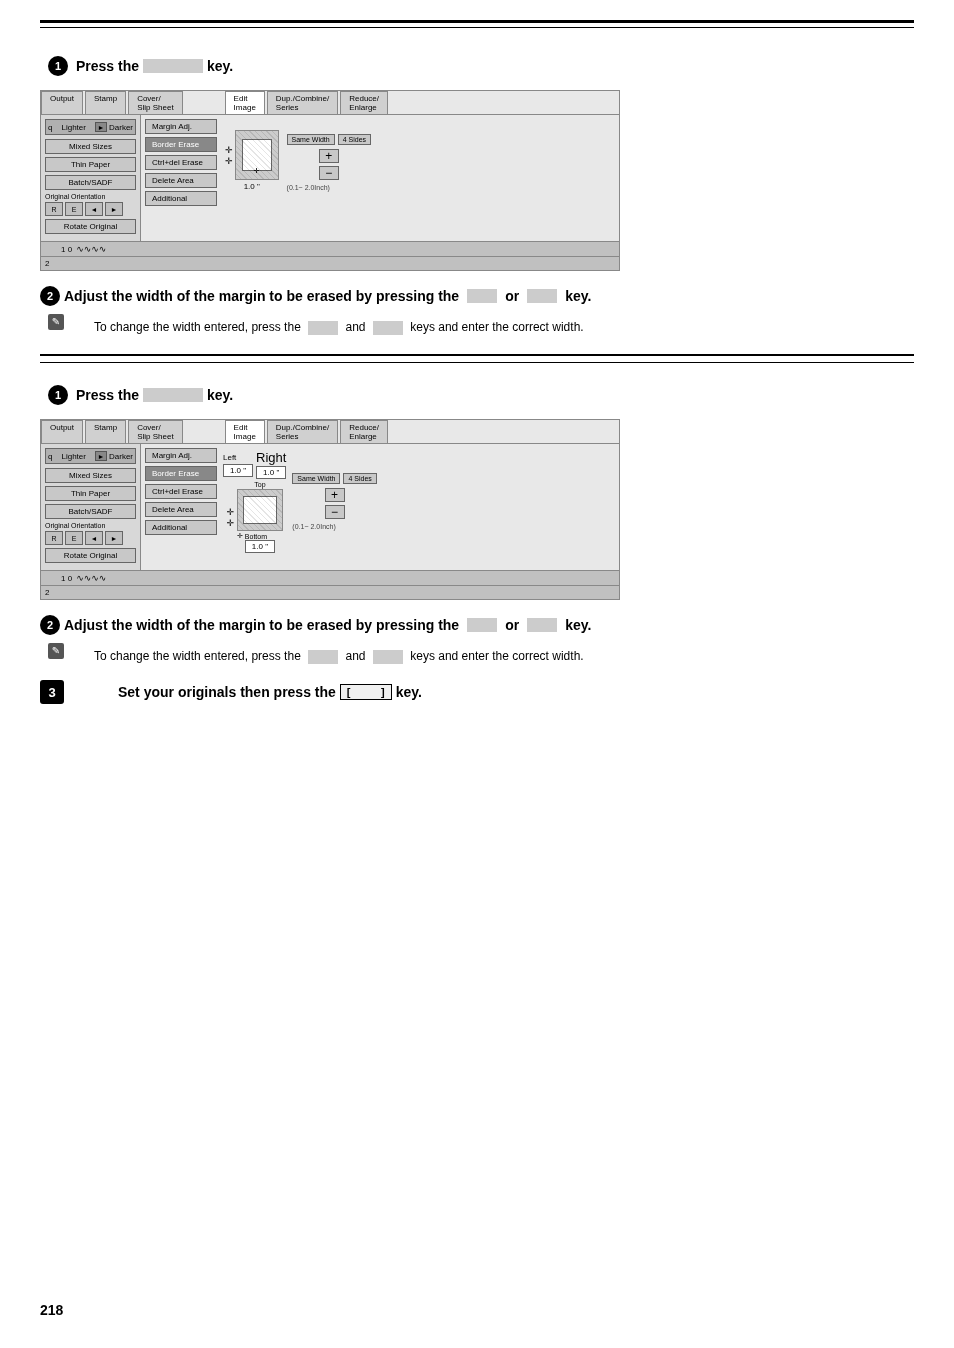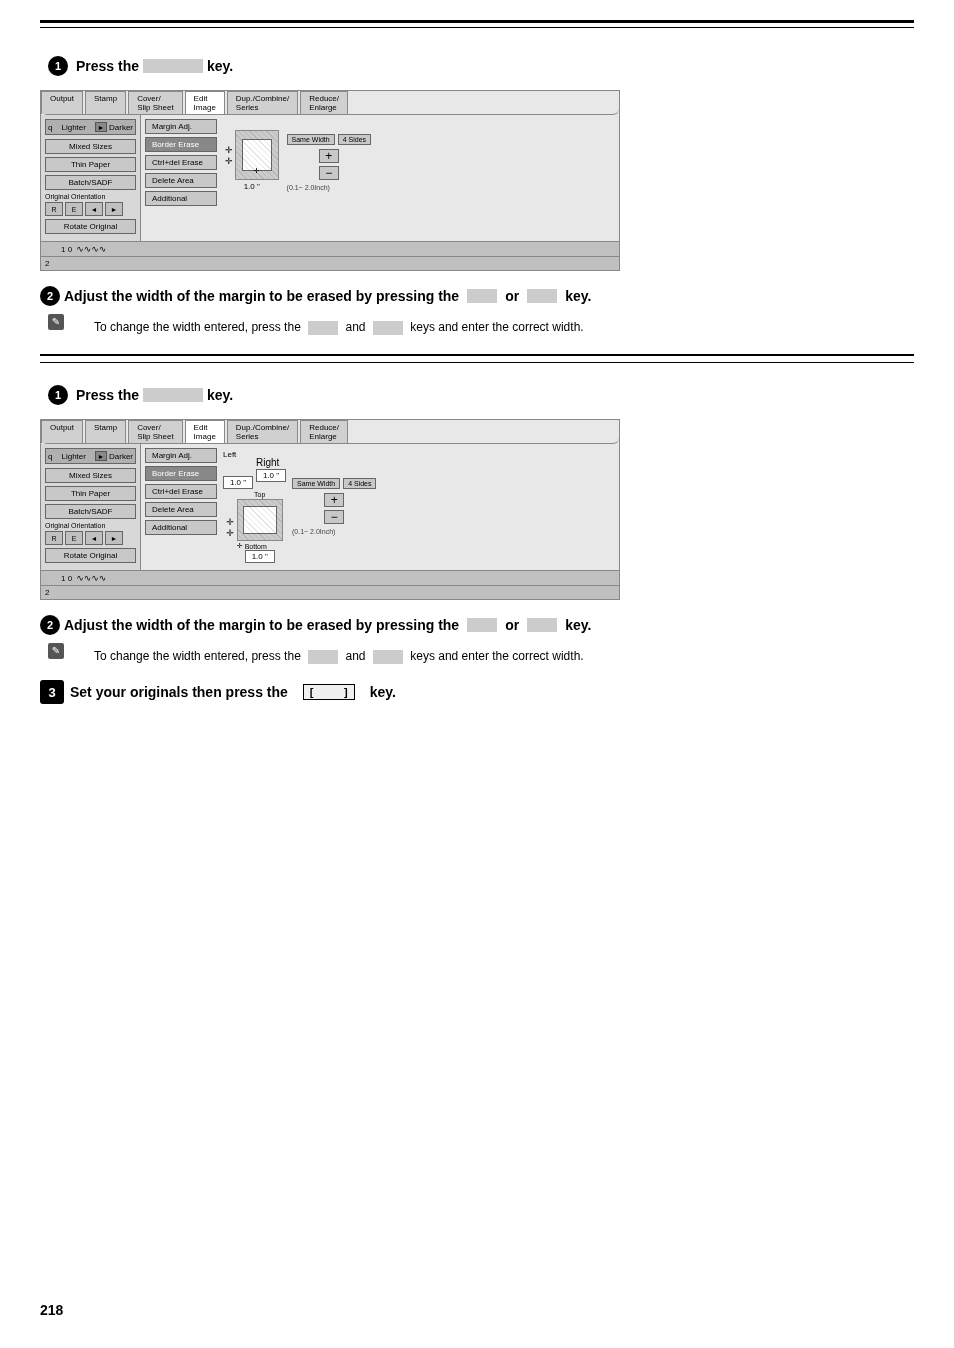--- a/index.html
+++ b/index.html
@@ -173,34 +173,34 @@
       padding: 2px 20px;
       font-size: 8px;
       display: flex;
       align-items: center;
       gap: 4px;
     }
 
     .tab-bar {
       display: flex;
       border-bottom: 1px solid #888;
-      border-radius: 6px;
     }
 
     .tab-item {
       padding: 2px 8px;
       font-size: 8px;
       border: 1px solid #888;
       border-bottom: none;
       background: #d0d0d0;
       margin-right: 2px;
     }
 
     .tab-item.active {
       background: #fff;
+      margin-left: 40px;
     }
 
     
     .step2-text {
       display: flex;
       align-items: center;
       font-size: 14px;
       font-weight: bold;
       margin: 8px 0;
       flex-wrap: wrap;
@@ -262,22 +262,23 @@
       font-size: 13px;
       font-weight: bold;
       flex-shrink: 0;
     }
 
     .step3-text {
       font-size: 14px;
       font-weight: bold;
       display: flex;
       align-items: center;
-      gap: 15px;
+      gap: 4px;
       flex-wrap: wrap;
+      margin-left: 48px;
     }
 
     .bracket-key {
       display: inline-block;
       border: 1px solid #000;
       padding: 1px 6px;
       font-size: 11px;
       background: #f0f0f0;
     }
 
@@ -483,26 +484,26 @@
               <div class="ui-btn-wide">Margin Adj.</div>
               <div class="ui-btn-wide active">Border Erase</div>
               <div class="ui-btn-wide">Ctrl+del Erase</div>
               <div class="ui-btn-wide">Delete Area</div>
               <div class="ui-btn-wide">Additional</div>
             </div>
 
             <div style="display:flex;flex-direction:column;align-items:center;justify-content:center;padding:2px;position:relative;">
 
               <div style="display:flex;gap:3px;align-items:center;margin-bottom:2px;">
-                <div style="display:flex;flex-direction:column;gap:17px;">
+                <div style="display:flex;flex-direction:column;gap:2px;">
                   <span style="font-size:8px;">Left</span>
                   <div class="value-box">1.0 "</div>
                 </div>
                 <div style="display:flex;flex-direction:column;gap:1px;">
-                  <span style="font-size:10px;">Right</span>
+                  <span style="font-size:13px;">Right</span>
                   <div class="value-box">1.0 "</div>
                 </div>
               </div>
 
               <div style="display:flex;align-items:center;gap:3px;">
                 <div style="display:flex;flex-direction:column;align-items:center;gap:1px;font-size:9px;">
                   <span>✛</span>
                     <span>✛</span>
                 </div>
                 <div style="position:relative;">

